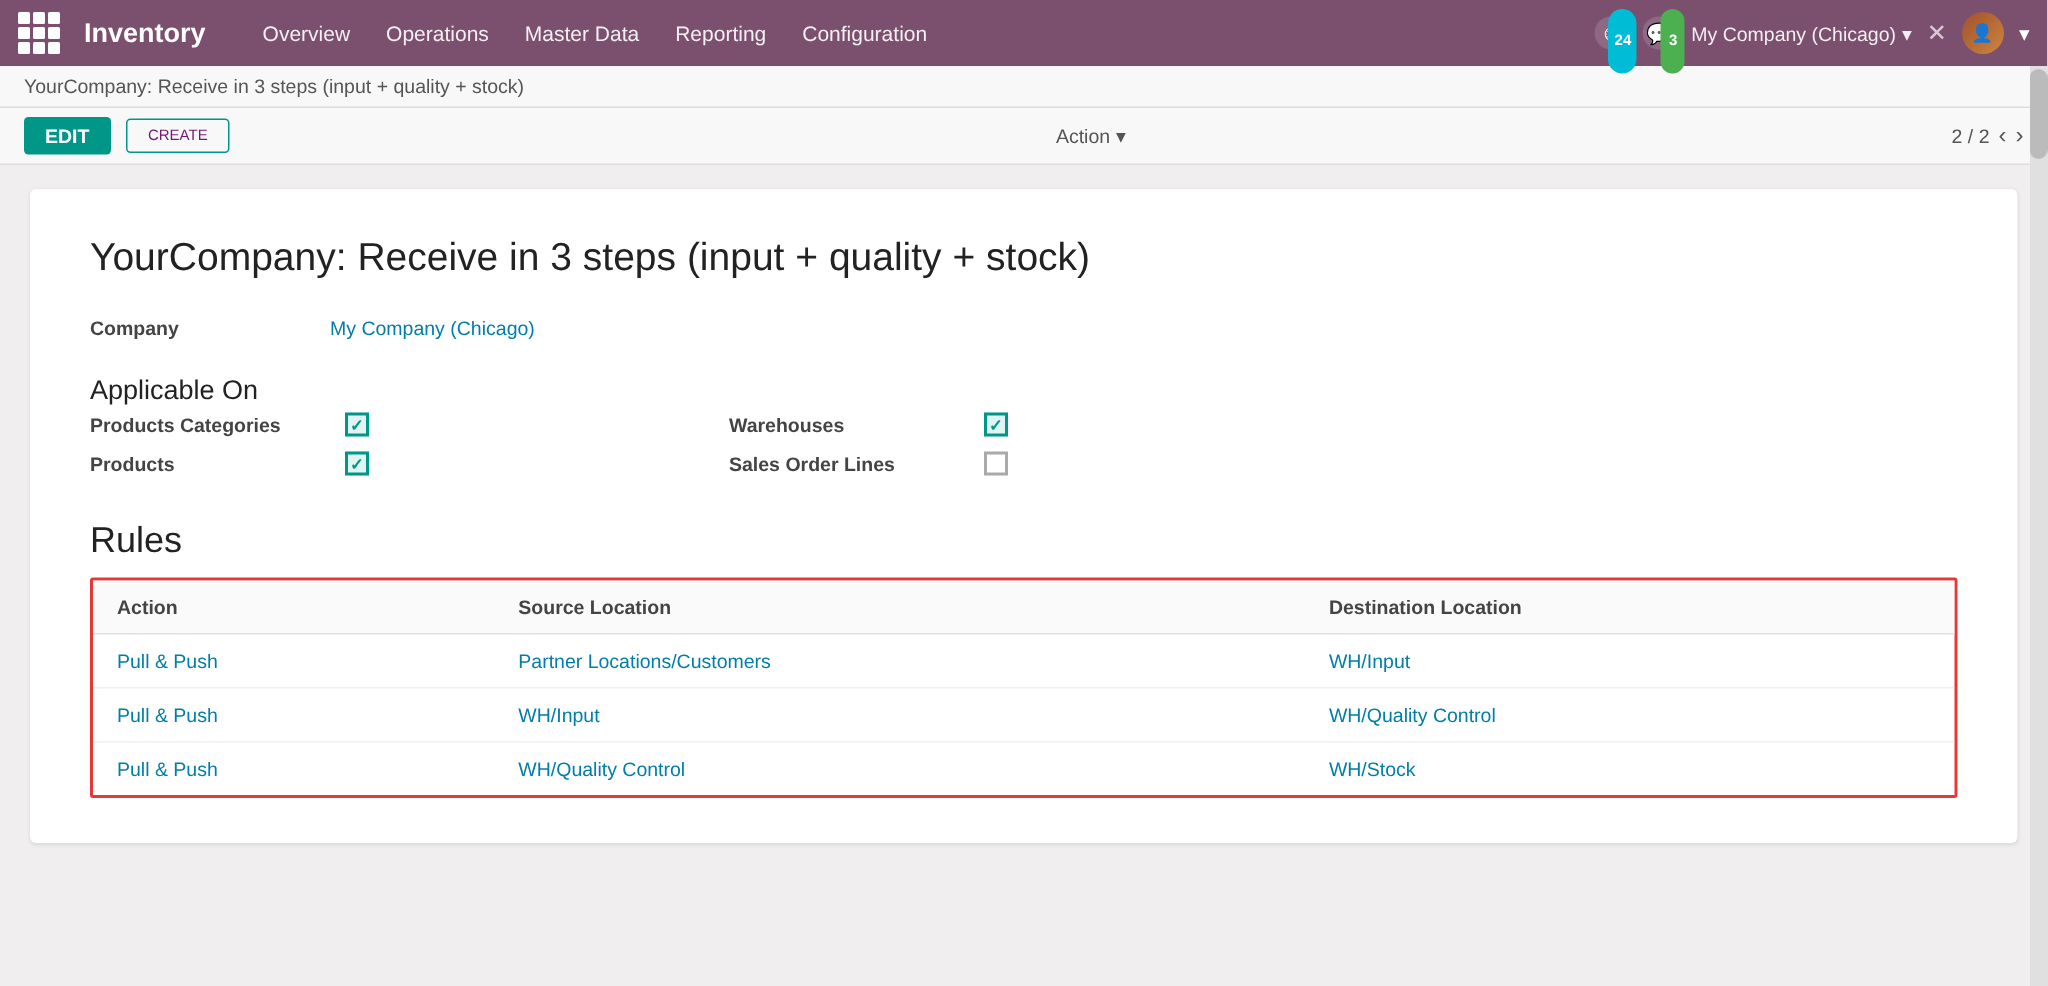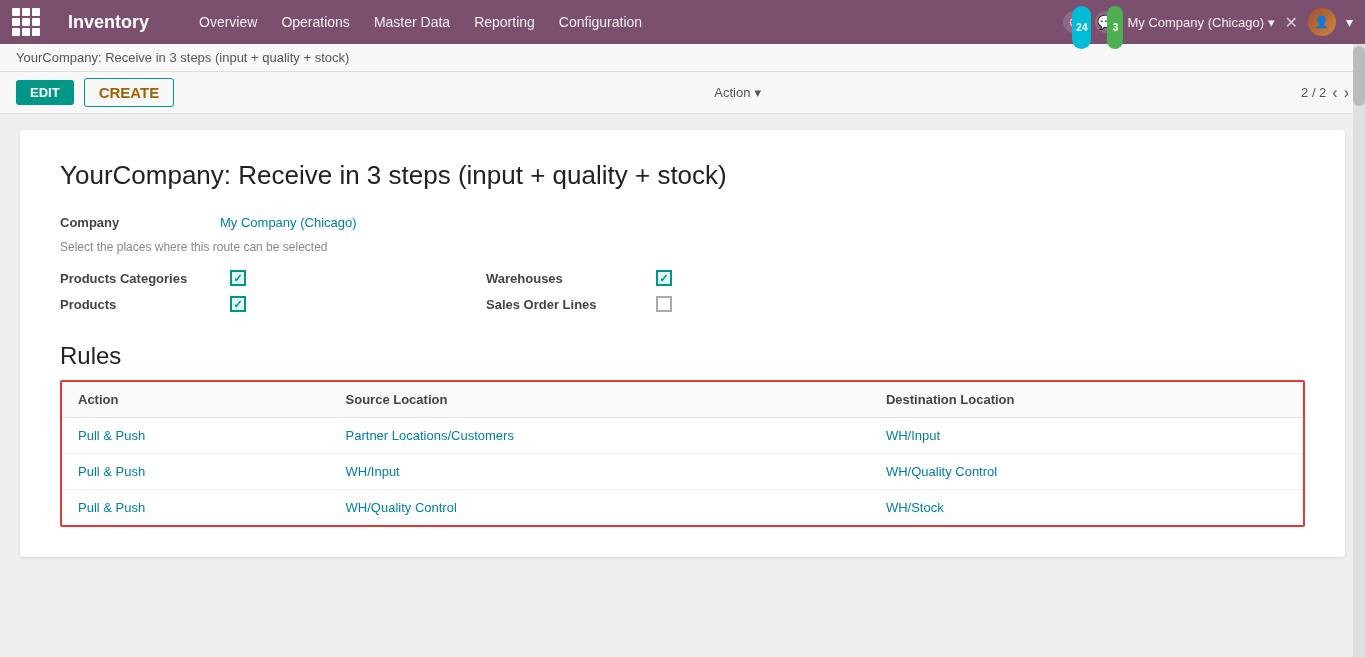--- a/index.html
+++ b/index.html
@@ -6,21 +6,21 @@
     body { font-family: 'Segoe UI', Arial, sans-serif; font-size: 14px; color: #333; background: #f0eeee; }
 
     
     .topnav {
       background: #7B4F6E;
       color: white;
       display: flex;
       align-items: center;
       padding: 0 12px;
       height: 44px;
-      gap: 20px;
+      gap: 8px;
     }
     .topnav-grid-icon {
       display: grid;
       grid-template-columns: repeat(3,8px);
       grid-template-rows: repeat(3,8px);
       gap: 2px;
       margin-right: 8px;
       cursor: pointer;
     }
     .topnav-grid-icon span {
@@ -135,26 +135,26 @@
       color: white;
       border: none;
       padding: 5px 14px;
       border-radius: 3px;
       font-size: 13px;
       font-weight: bold;
       cursor: pointer;
     }
     .btn-create {
       background: transparent;
-      color: #a16207;
+      color: #701a75;
       border: 1px solid #009688;
       padding: 5px 14px;
       border-radius: 3px;
-      font-size: 15px;
-      font-weight: bold;
+      font-size: 10px;
+      font-weight: normal;
       cursor: pointer;
     }
     .spacer { flex: 1; }
     .action-dropdown {
       color: #555;
       font-size: 13px;
       cursor: pointer;
       display: flex;
       align-items: center;
       gap: 4px;
@@ -383,21 +383,21 @@
 <div class="main-content">
   <div class="form-card">
 
     <div class="form-title">YourCompany: Receive in 3 steps (input + quality + stock)</div>
 
     <div class="field-row">
       <span class="field-label">Company</span>
       <span class="field-value">My Company (Chicago)</span>
     </div>
 
-    <div class="section-subtitle">Select the places where this route can be selected</div>
+    <div class="section-title">Applicable On</div>
 
     <div class="checkboxes-row">
 
       <div class="checkbox-group">
         <div class="checkbox-item">
           <span class="field-label">Products Categories</span>
           <div class="checkbox-box checked"></div>
         </div>
         <div class="checkbox-item">
           <span class="field-label">Products</span>

